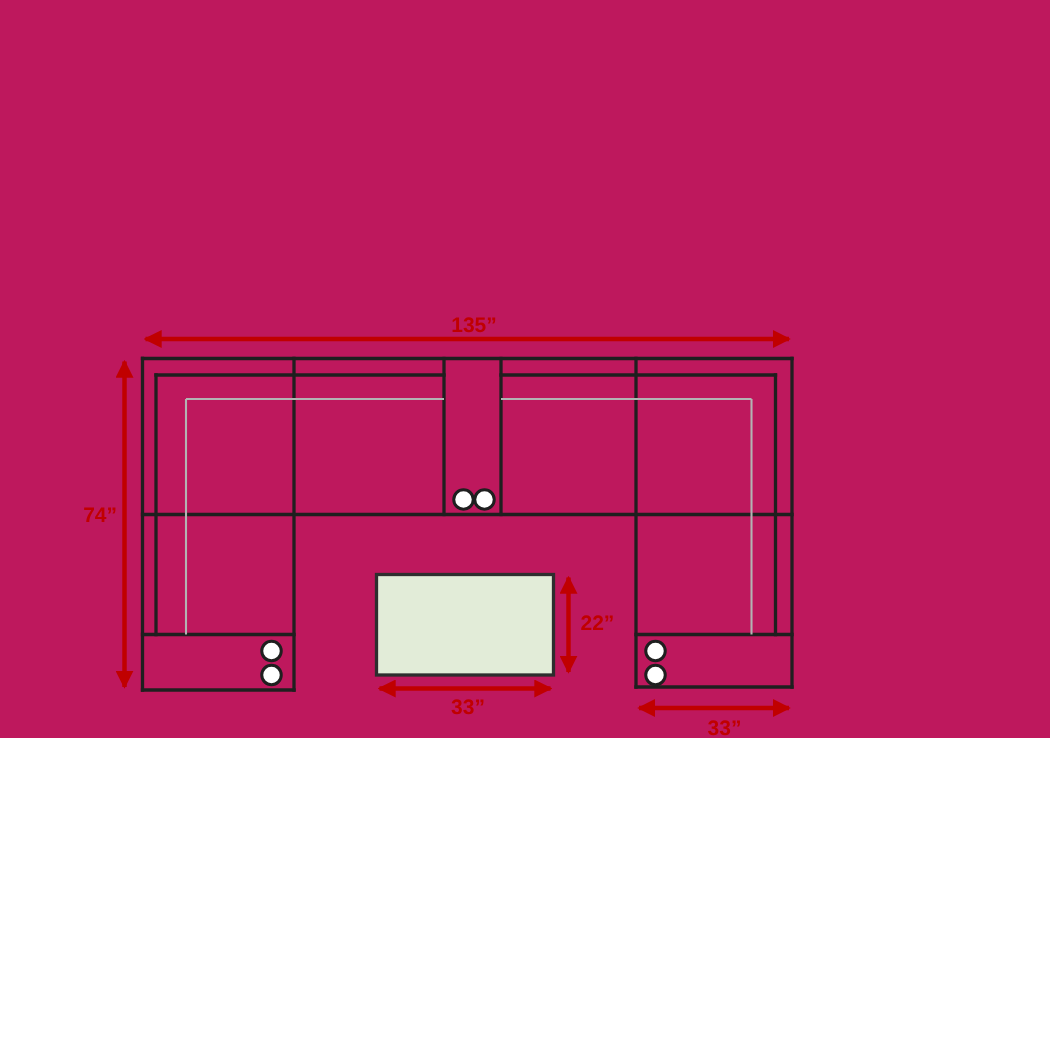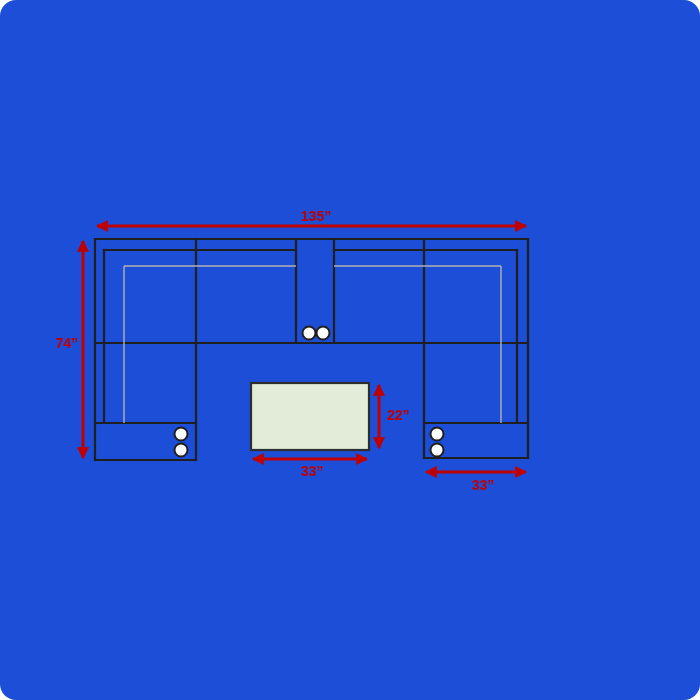--- a/index.html
+++ b/index.html
@@ -7,23 +7,22 @@
     padding: 0;
     width: 700px;
     height: 700px;
     background: #ffffff;
     font-family: "Liberation Sans", sans-serif;
     overflow: hidden;
   }
   .canvas {
     position: relative;
     width: 700px;
-    height: 700px;
-    background: #1d4ed8;
-    border-radius: 16px;
+    height: 492px;
+    background: #be185d;
   }
   svg { display: block; }
 
   
   .dark {
     stroke: var(--outline, #1f1f1f);
     stroke-width: 2.2;
     fill: none;
     stroke-linecap: square;
   }

